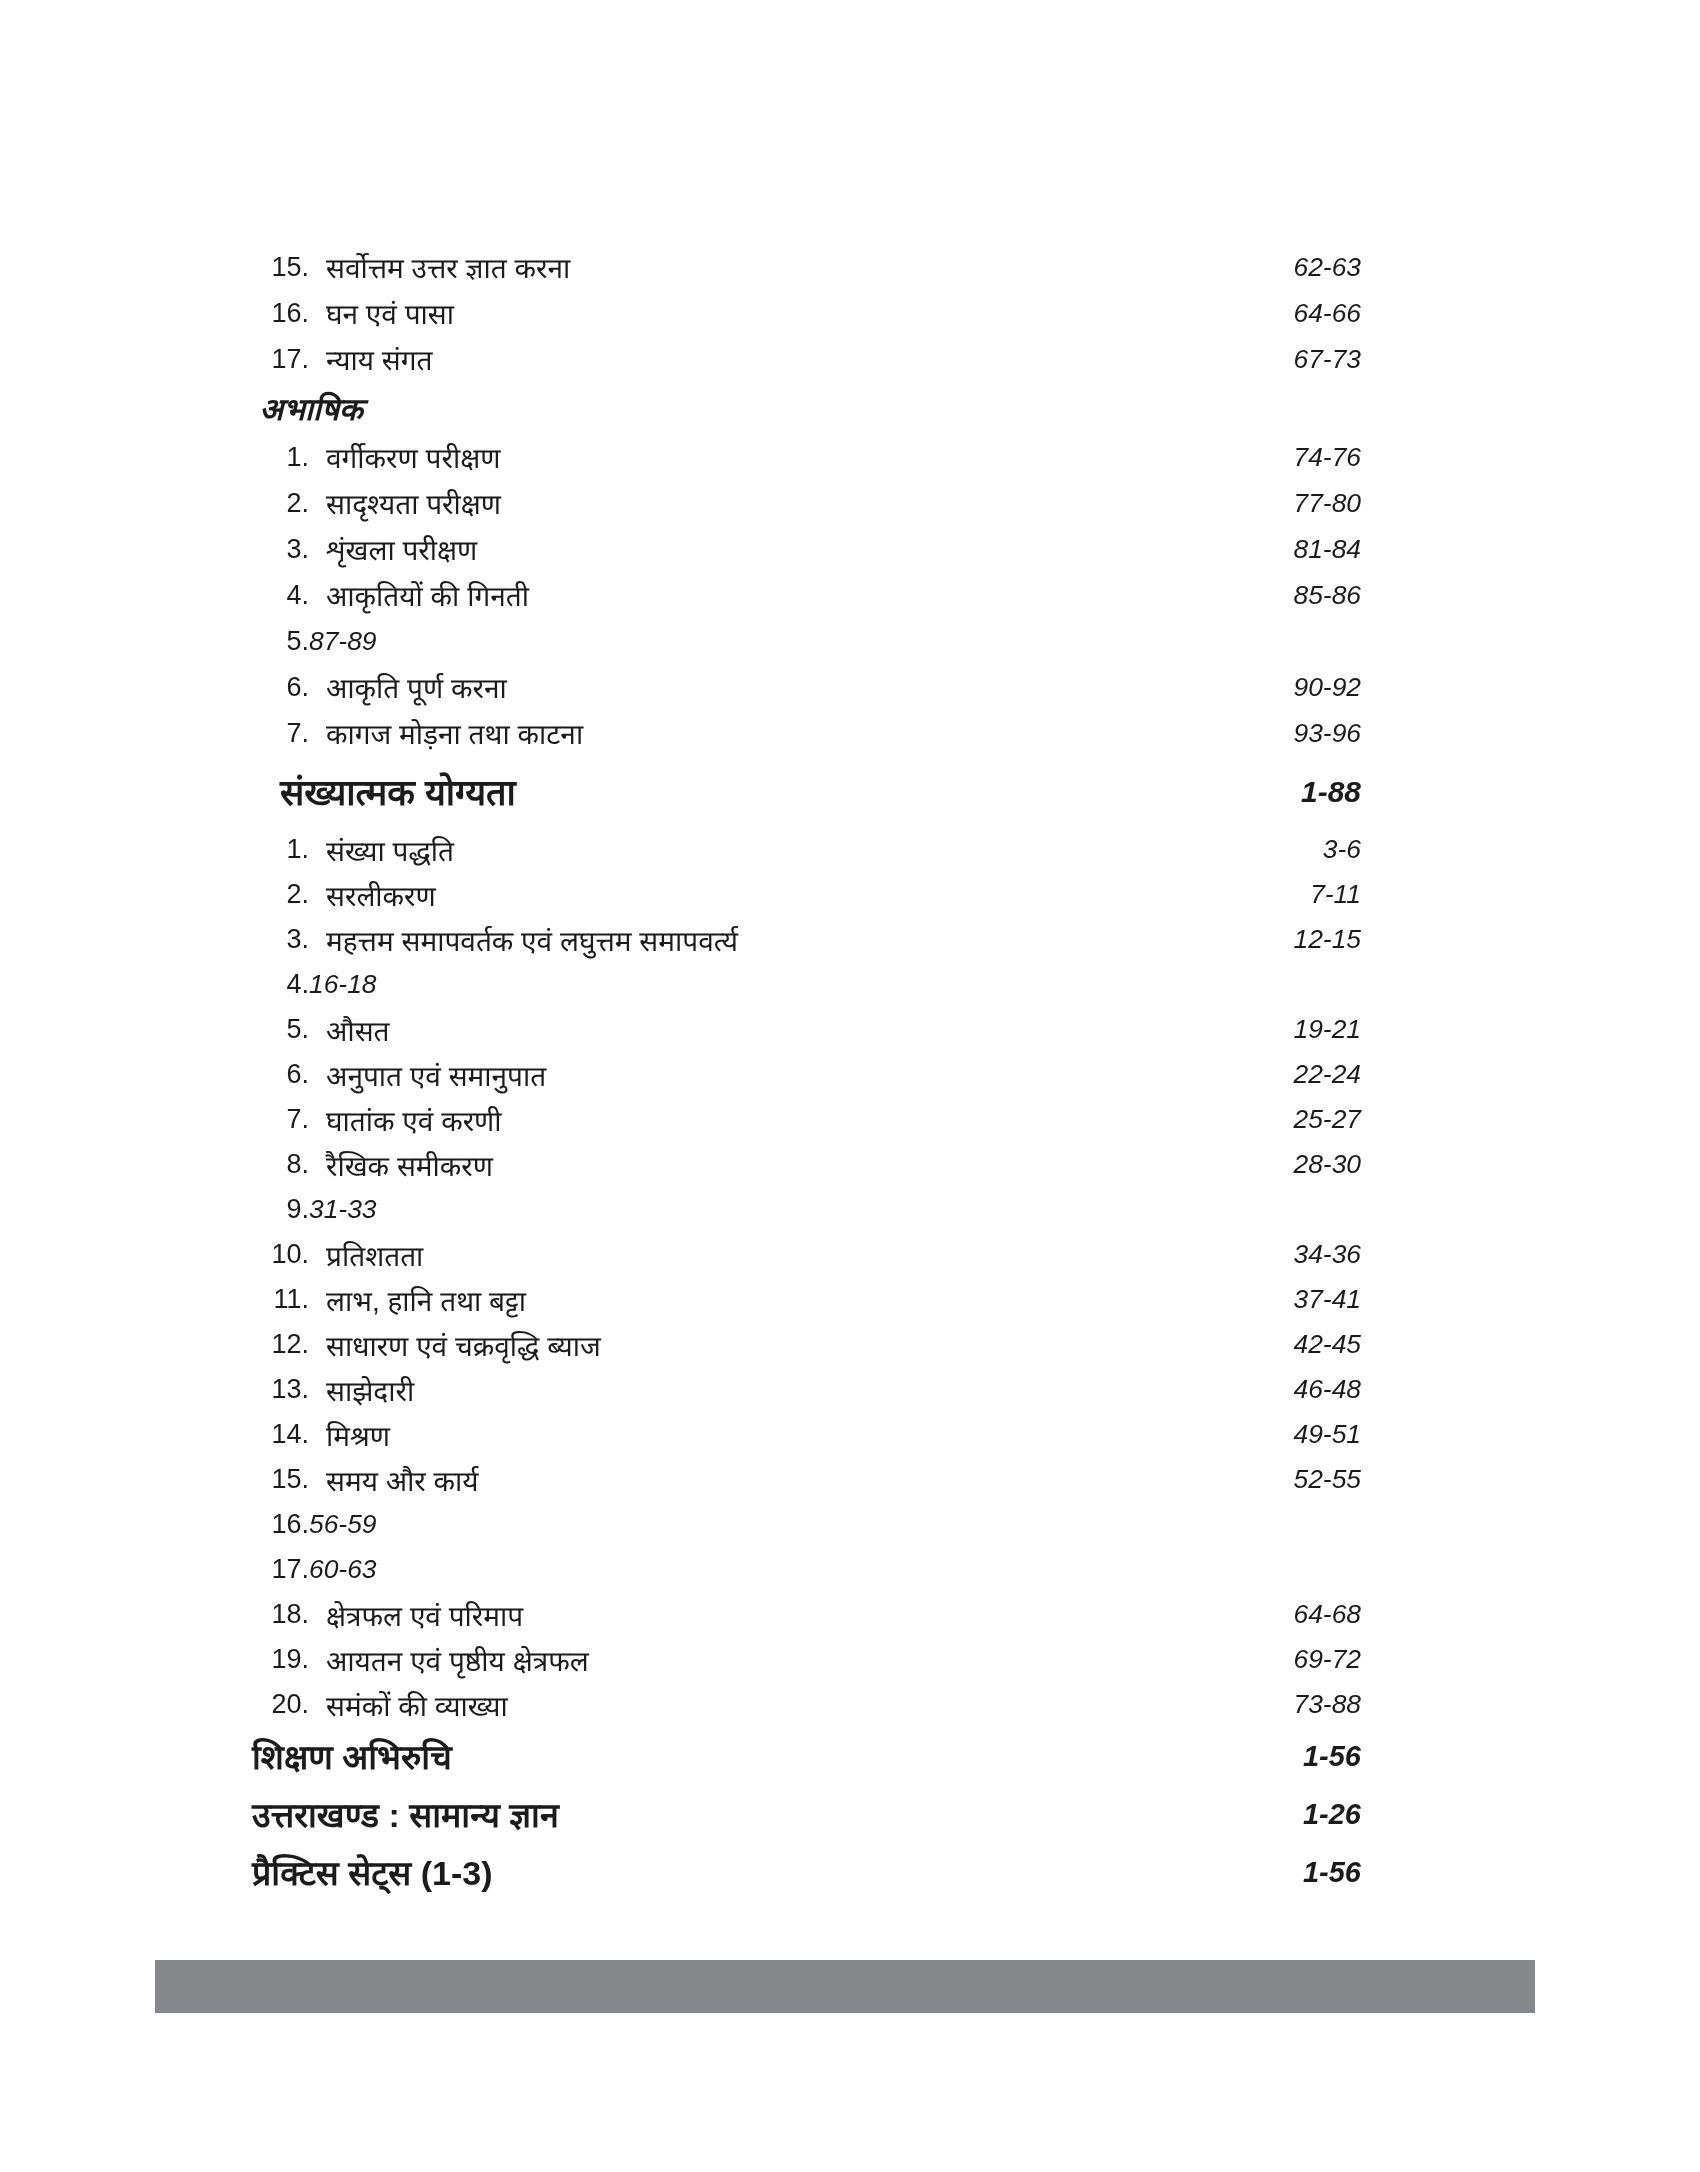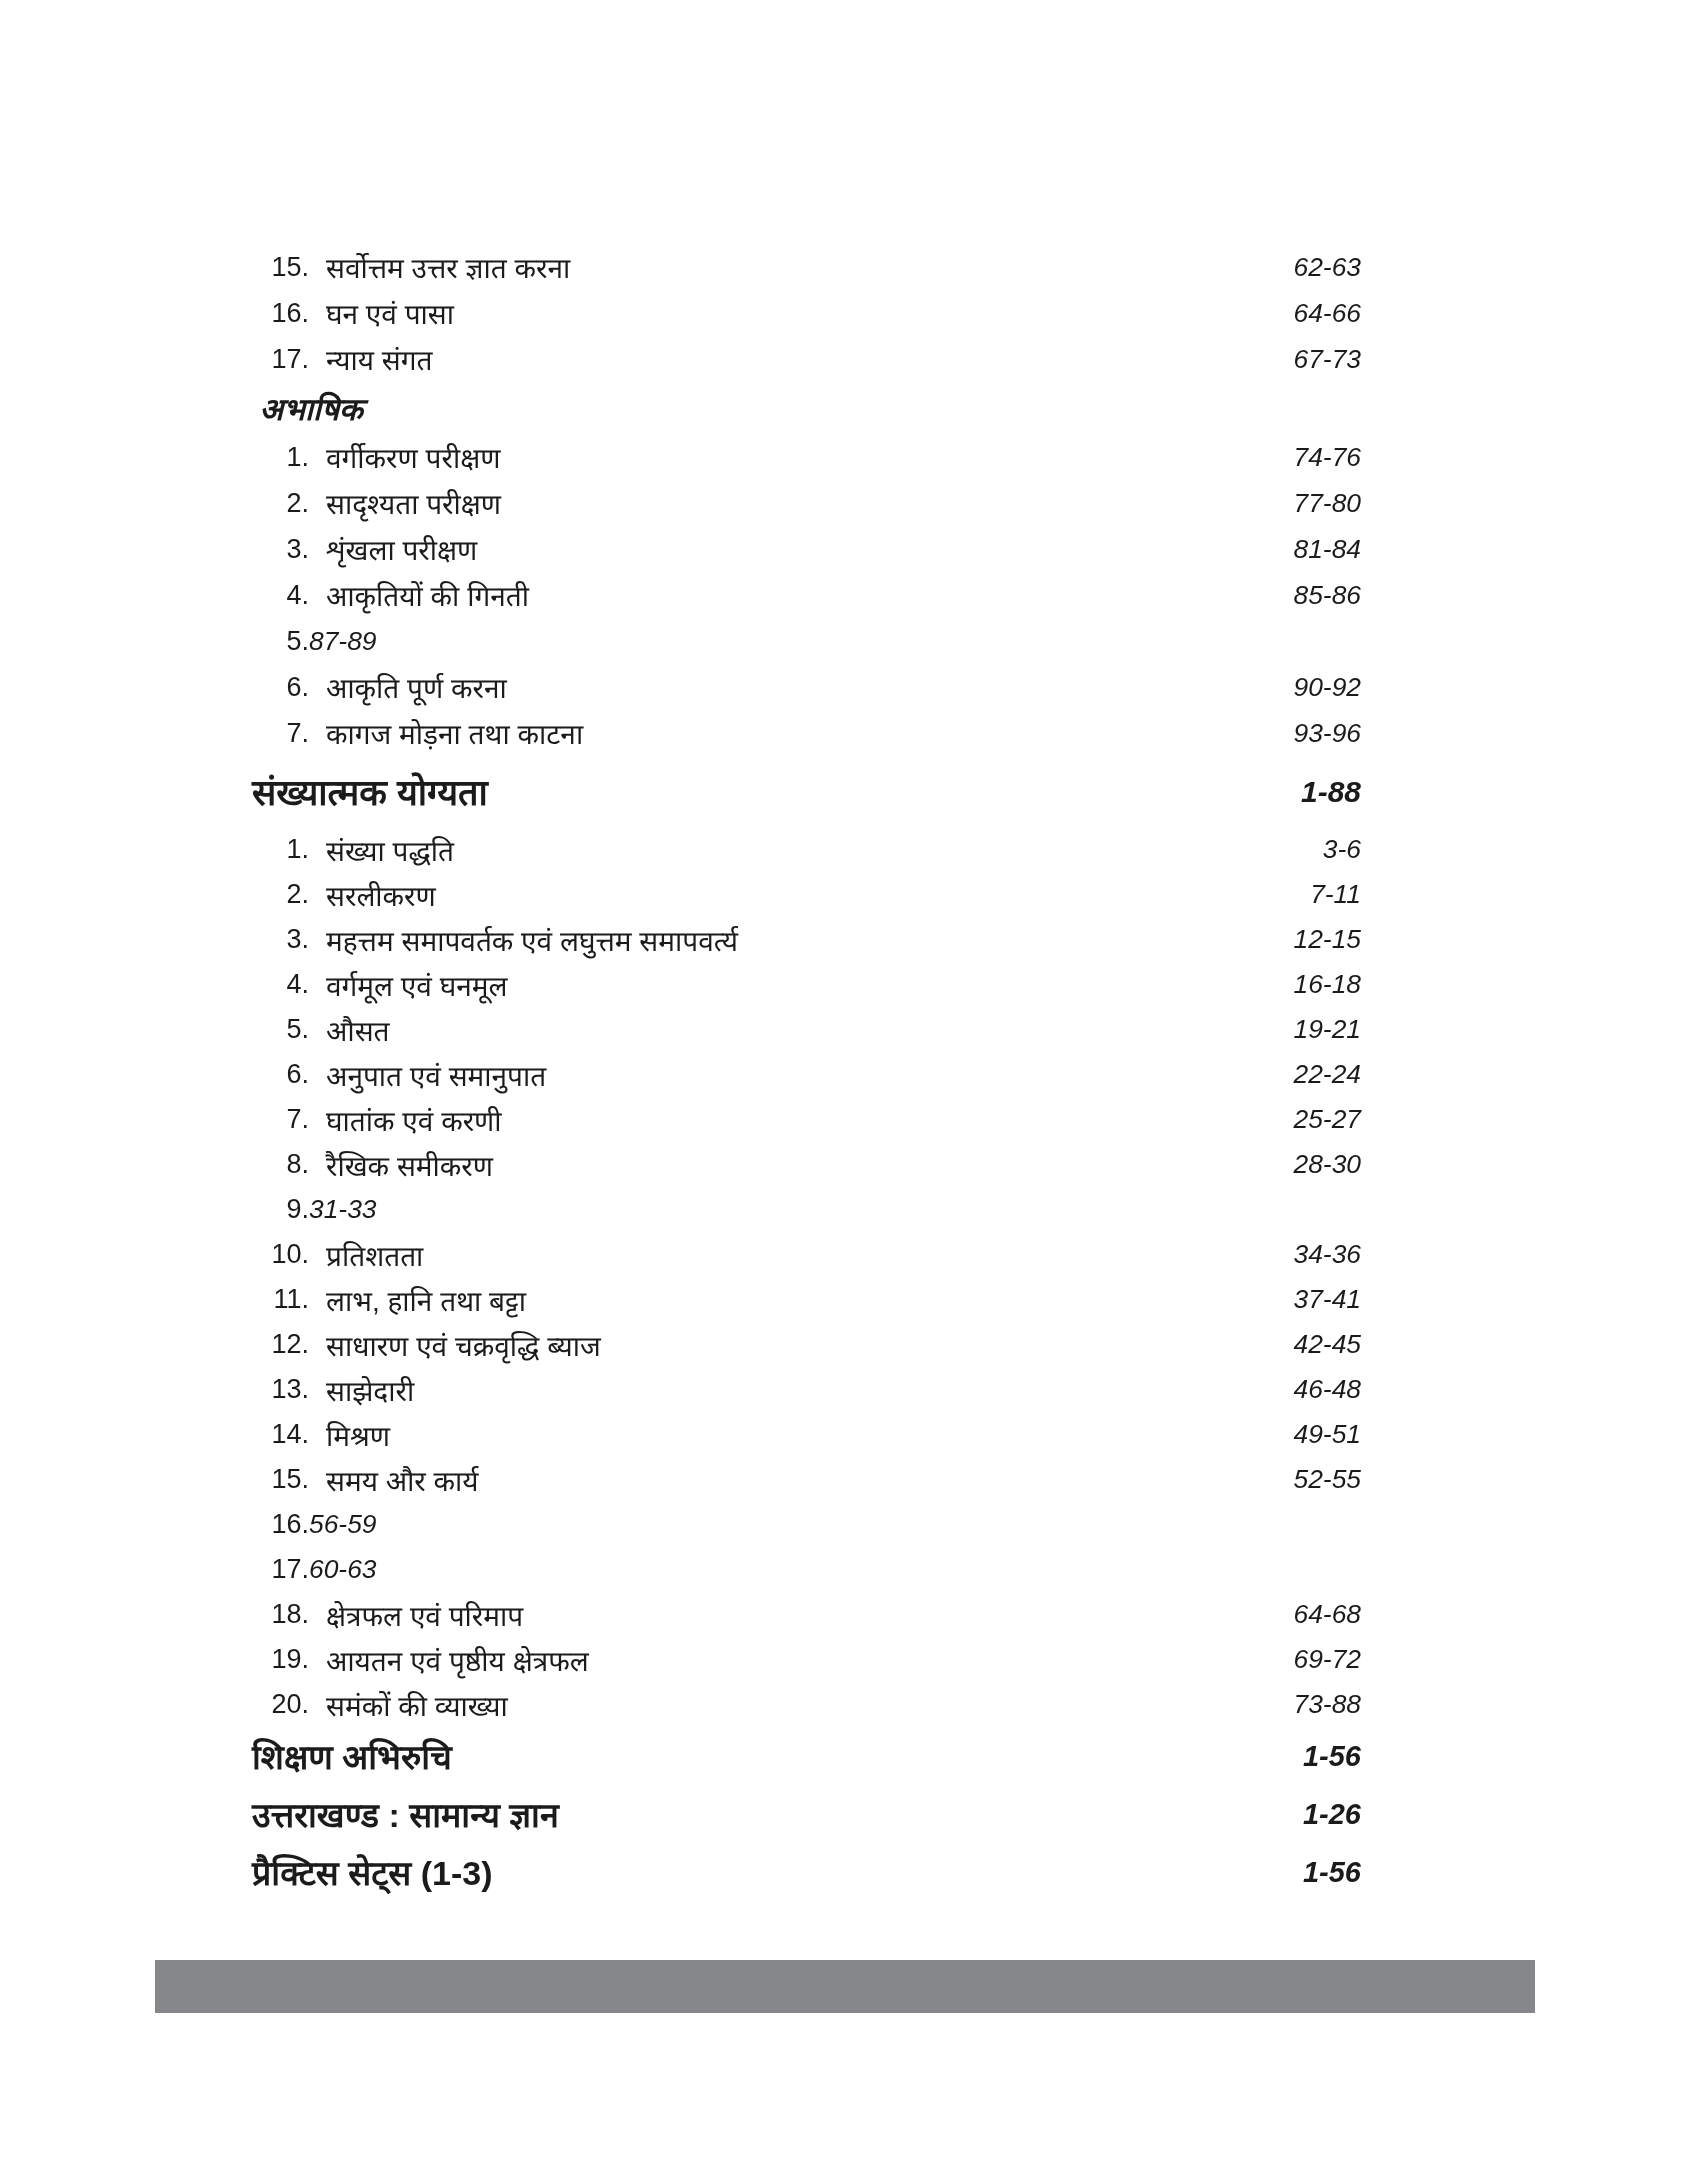--- a/index.html
+++ b/index.html
@@ -22,21 +22,21 @@
   .pages{flex:none;text-align:right;font-size:26.4px;font-style:italic;}
 
   .subheading{
     height:52px;display:flex;align-items:center;
     margin-left:7.6px;
     font-size:31px;font-weight:bold;font-style:italic;
     white-space:nowrap;
   }
 
   .section-row{display:flex;align-items:center;}
-  .section-numerical{height:71px;}
+  .section-numerical{height:71px;margin-left:28px;}
   .sec-title{flex:1;font-weight:bold;white-space:nowrap;}
   .sec-pages{flex:none;text-align:center;font-weight:bold;font-style:italic;}
   .section-numerical .sec-title{font-size:36px;}
   .section-numerical .sec-pages{font-size:30px;}
 
   .bottom .section-row{height:58px;}
   .bottom .sec-title{font-size:34px;}
   .bottom .sec-pages{font-size:29px;}
 
   .footer-bar{
@@ -122,21 +122,20 @@
     <span class="title">सरलीकरण</span>
     <span class="pages">7-11</span>
   </div>
       <div class="row">
     <span class="num">3.</span>
     <span class="title">महत्तम समापवर्तक एवं लघुत्तम समापवर्त्य</span>
     <span class="pages">12-15</span>
   </div>
       <div class="row">
     <span class="num">4.</span>
-    <span class="title">वर्गमूल एवं घनमूल</span>
     <span class="pages">16-18</span>
   </div>
       <div class="row">
     <span class="num">5.</span>
     <span class="title">औसत</span>
     <span class="pages">19-21</span>
   </div>
       <div class="row">
     <span class="num">6.</span>
     <span class="title">अनुपात एवं समानुपात</span>

